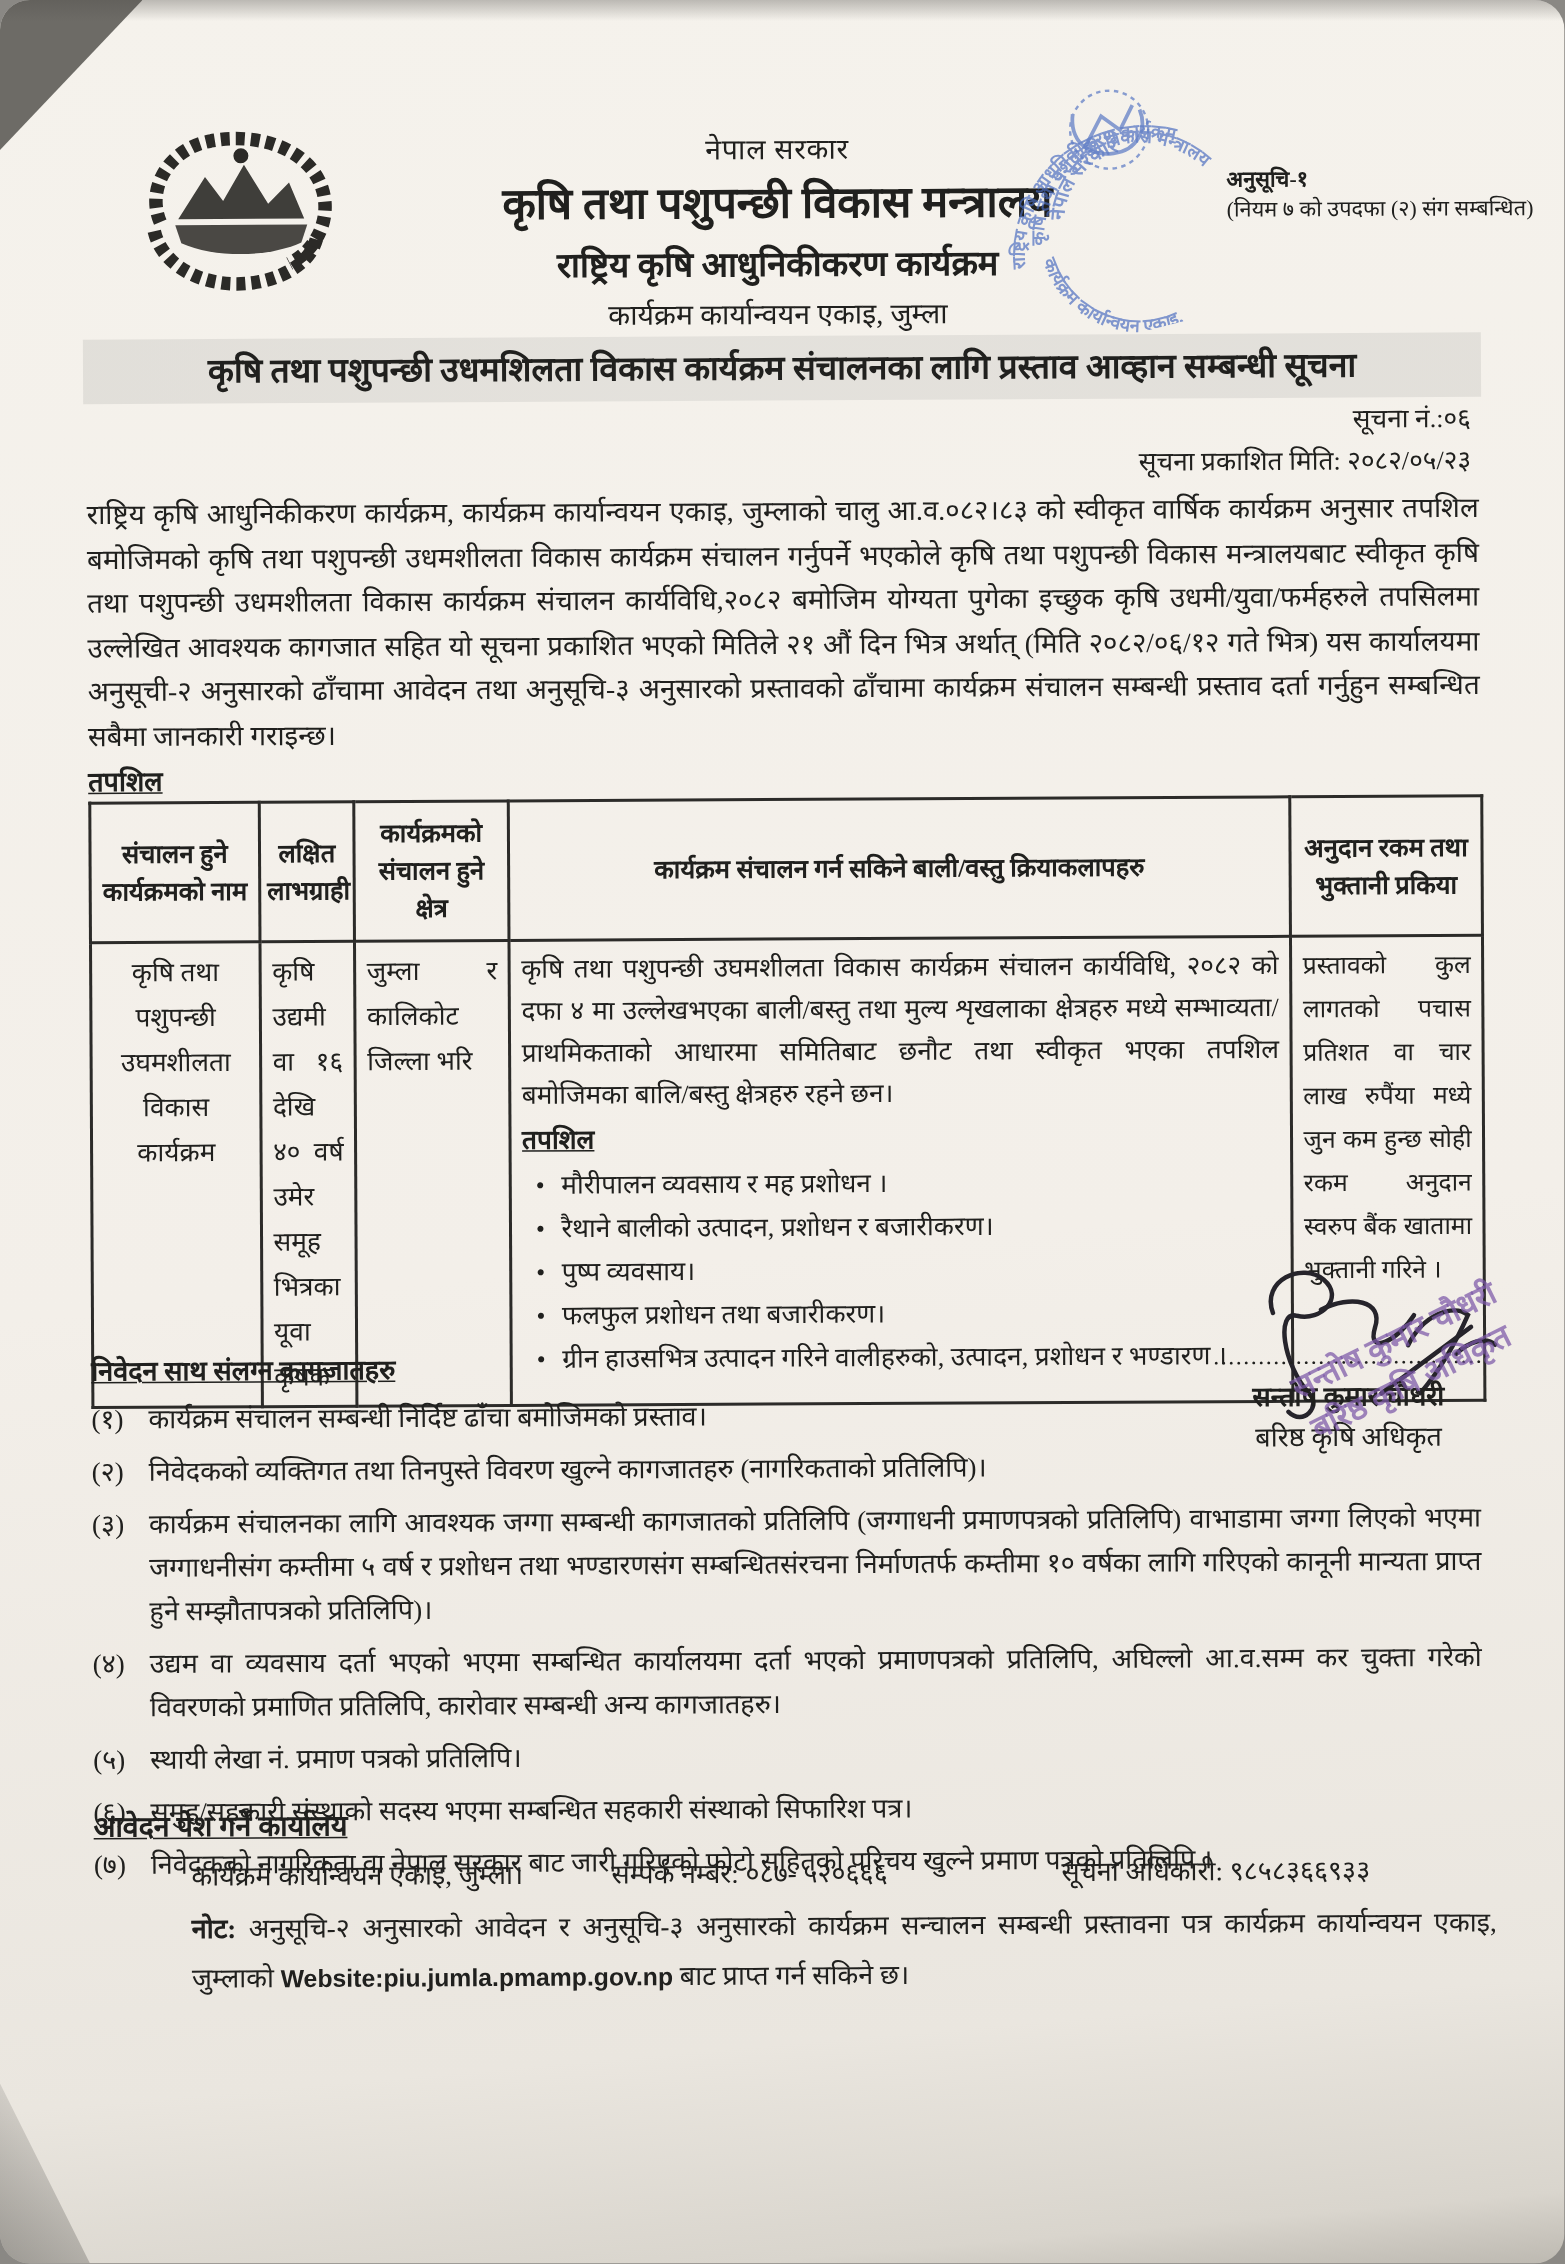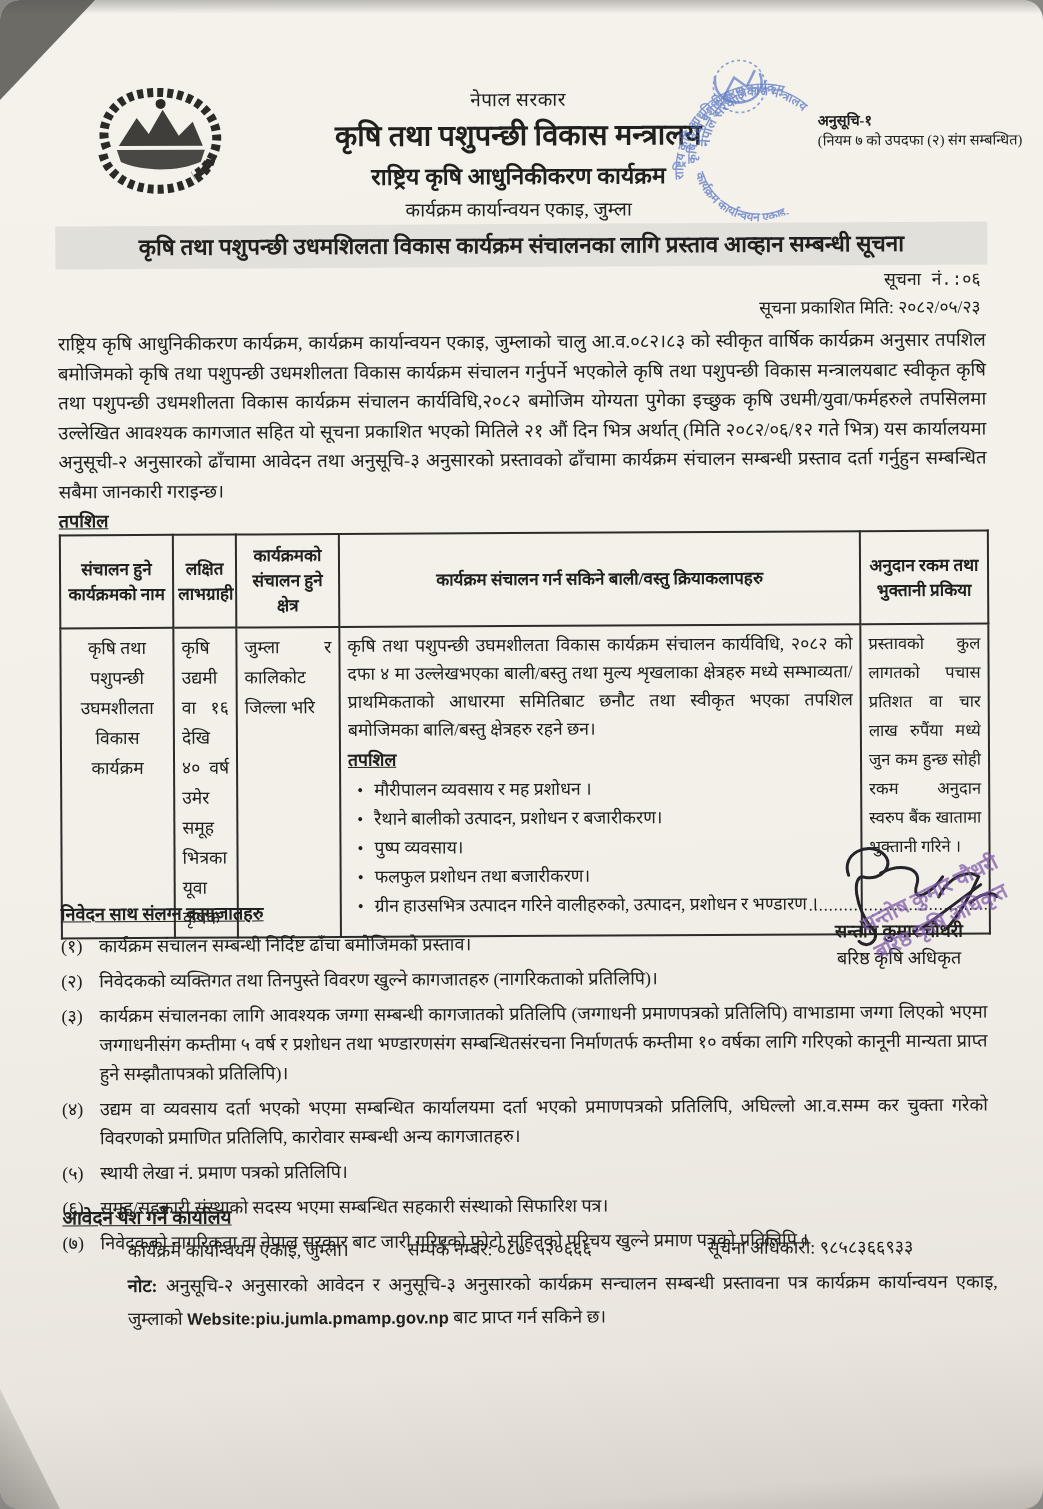--- a/index.html
+++ b/index.html
@@ -42,21 +42,21 @@
   .annex .a1{font-weight:bold;}
   .stamp-blue{position:absolute;left:655px;top:42px;width:200px;height:180px;opacity:.85;transform:rotate(-14deg);pointer-events:none;}
 
   
   .notice-title{
     position:absolute;left:58px;top:224px;width:928px;
     font-size:22.5px;font-weight:bold;text-align:center;
     background:linear-gradient(90deg,rgba(210,208,203,.55),rgba(222,220,215,.75) 40%,rgba(214,212,207,.6));
     padding:5px 2px 7px;
   }
-  .notice-no{position:absolute;right:60px;top:268px;font-size:17.5px;font-family:Liberation Mono, monospace;}
+  .notice-no{position:absolute;right:60px;top:268px;font-size:17.5px;}
   .notice-date{position:absolute;right:60px;top:296px;font-size:17.5px;}
 
   .body-par{
     position:absolute;left:60px;top:328px;width:928px;
     font-size:18.5px;line-height:29.5px;text-align:justify;
   }
   .tapshil{position:absolute;left:60px;top:506px;font-size:18px;font-weight:bold;text-decoration:underline;}
 
   
   table.main{

